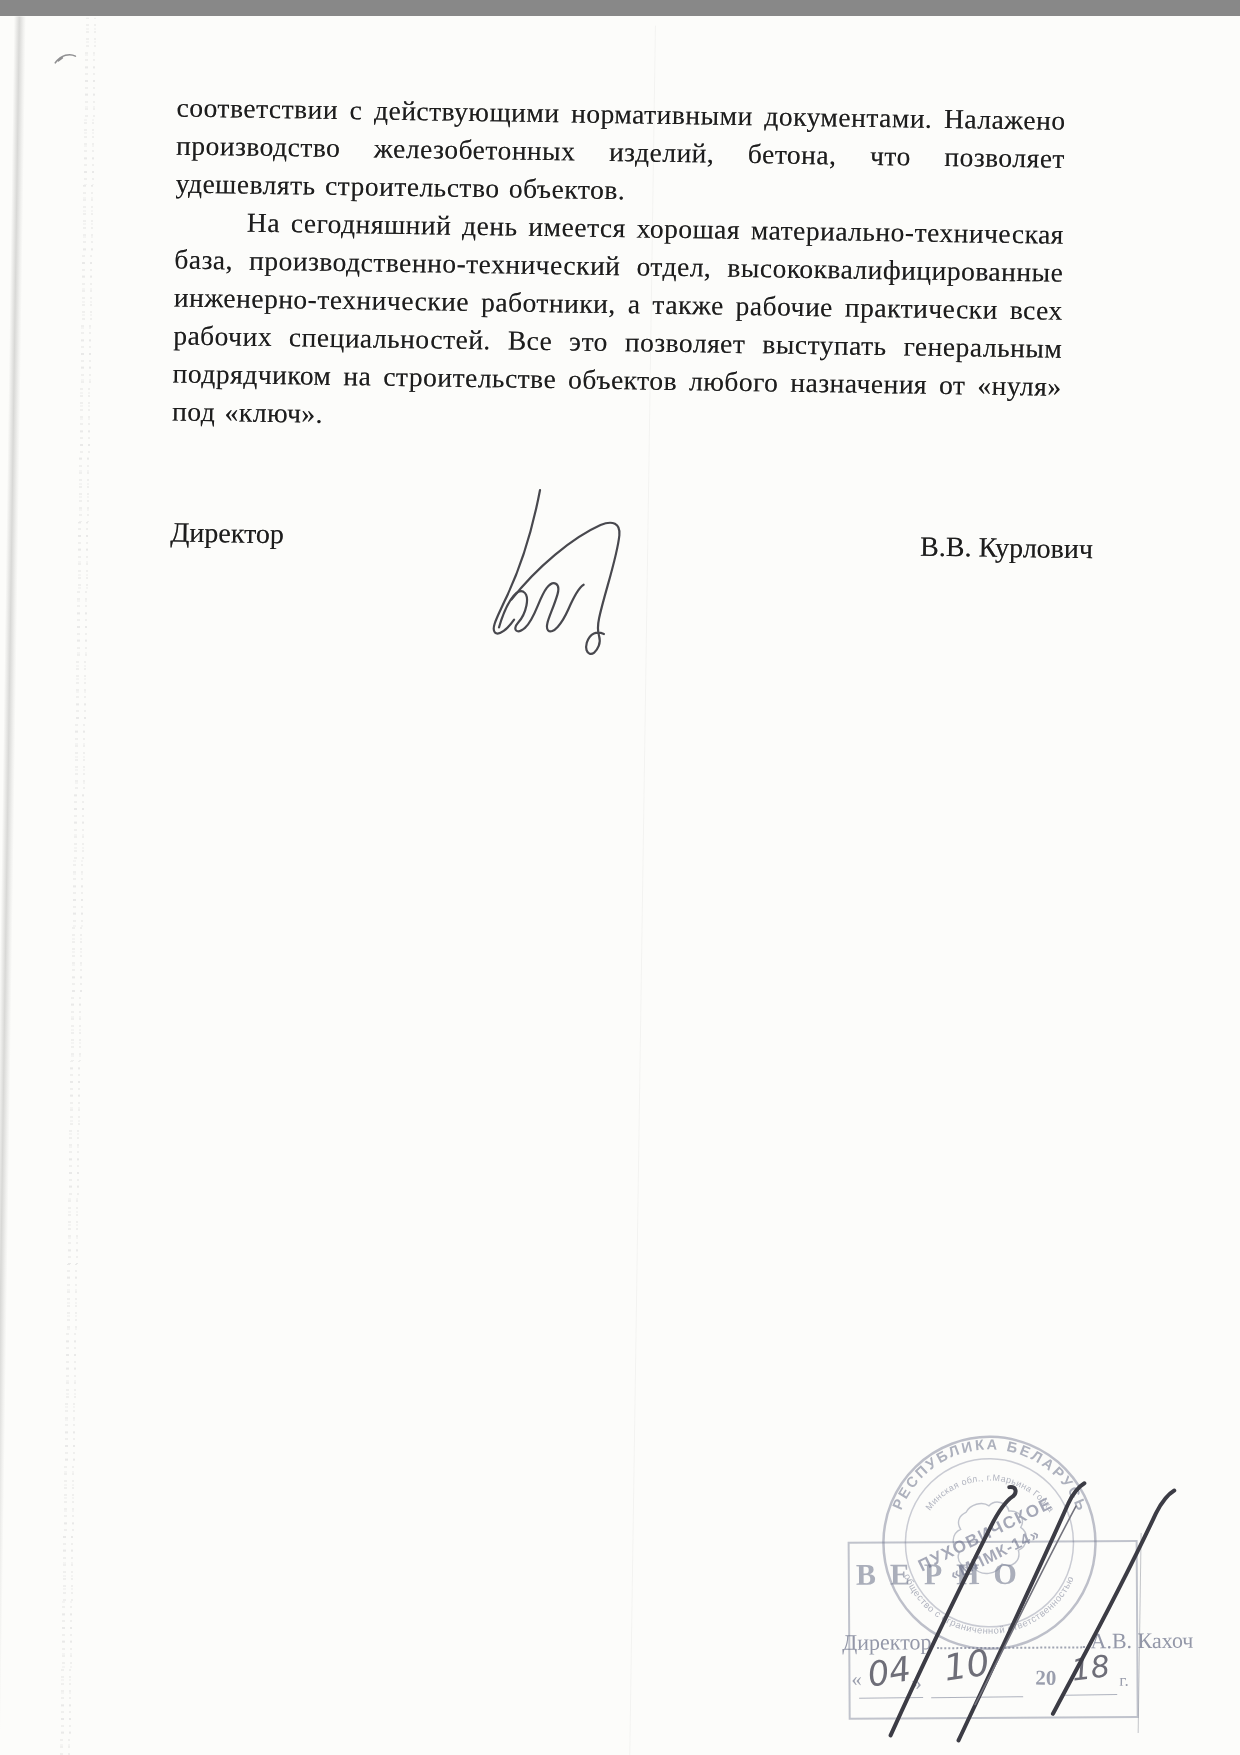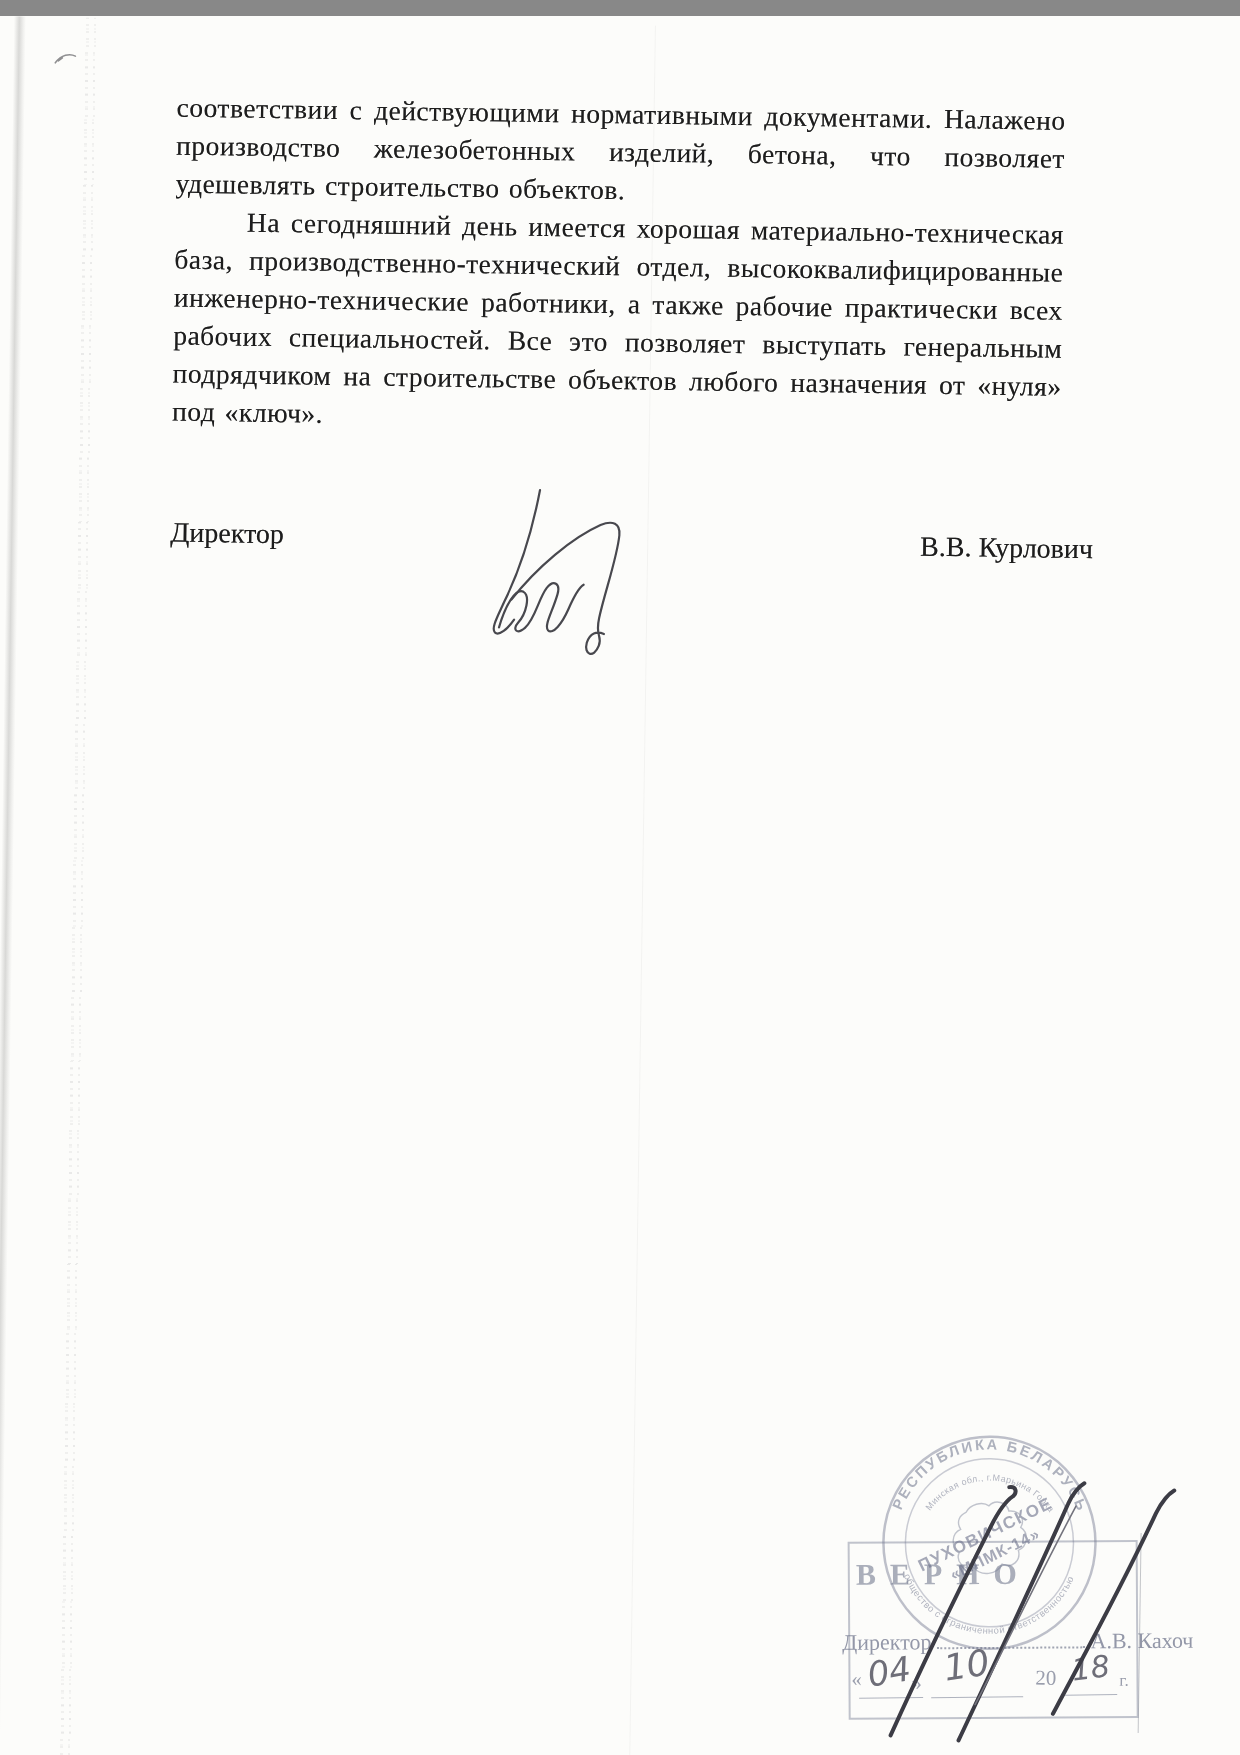--- a/index.html
+++ b/index.html
@@ -124,21 +124,21 @@
         <path d="M96,90 C100,82 112,78 119,83 C125,76 137,79 139,88 C149,87 156,95 151,104 C160,110 158,123 149,127 C152,137 143,146 133,141 C128,152 112,154 105,145 C95,148 86,139 90,130 C81,124 82,111 91,107 C86,99 90,93 96,90 Z" fill="none" stroke="rgba(116,122,146,.7)" stroke-width="1.4"></path>
         <g transform="rotate(-27 120 120)" fill="rgba(104,110,136,.95)" font-family="Liberation Sans, sans-serif" text-anchor="middle">
           <text x="120" y="116" font-size="17" font-weight="bold" letter-spacing="1.5">ПУХОВИЧСКОЕ</text>
           <text x="120" y="138" font-size="16" font-weight="bold" letter-spacing="1">«МПМК-14»</text>
         </g>
       </g>
     </svg>
 
     <span class="date-print" style="left:876px;top:1638px;">«</span>
     <span class="date-print" style="left:936px;top:1641px;">»</span>
-    <span class="date-print" style="left:1060px;top:1634px;">20</span>
+    <span class="date-print" style="left:1060px;top:1634px;font-weight:bold;">20</span>
     <span class="date-print" style="left:1144px;top:1638px;font-size:17px;">г.</span>
     <div class="u-line" style="left:884px;top:1668px;width:64px;transform:rotate(-1.5deg);"></div>
     <div class="u-line" style="left:956px;top:1666px;width:92px;transform:rotate(-1.5deg);"></div>
     <div class="u-line" style="left:1090px;top:1662px;width:52px;transform:rotate(-1.5deg);"></div>
 
     <span class="date-hand" style="left:892px;top:1622px;font-size:34px;transform:rotate(-10deg);">04</span>
     <span class="date-hand" style="left:968px;top:1614px;font-size:36px;transform:rotate(-9deg);">10</span>
     <span class="date-hand" style="left:1096px;top:1618px;font-size:30px;transform:rotate(-8deg);">18</span>
 
     <svg class="pen" width="380" height="320" viewBox="0 0 380 320">

